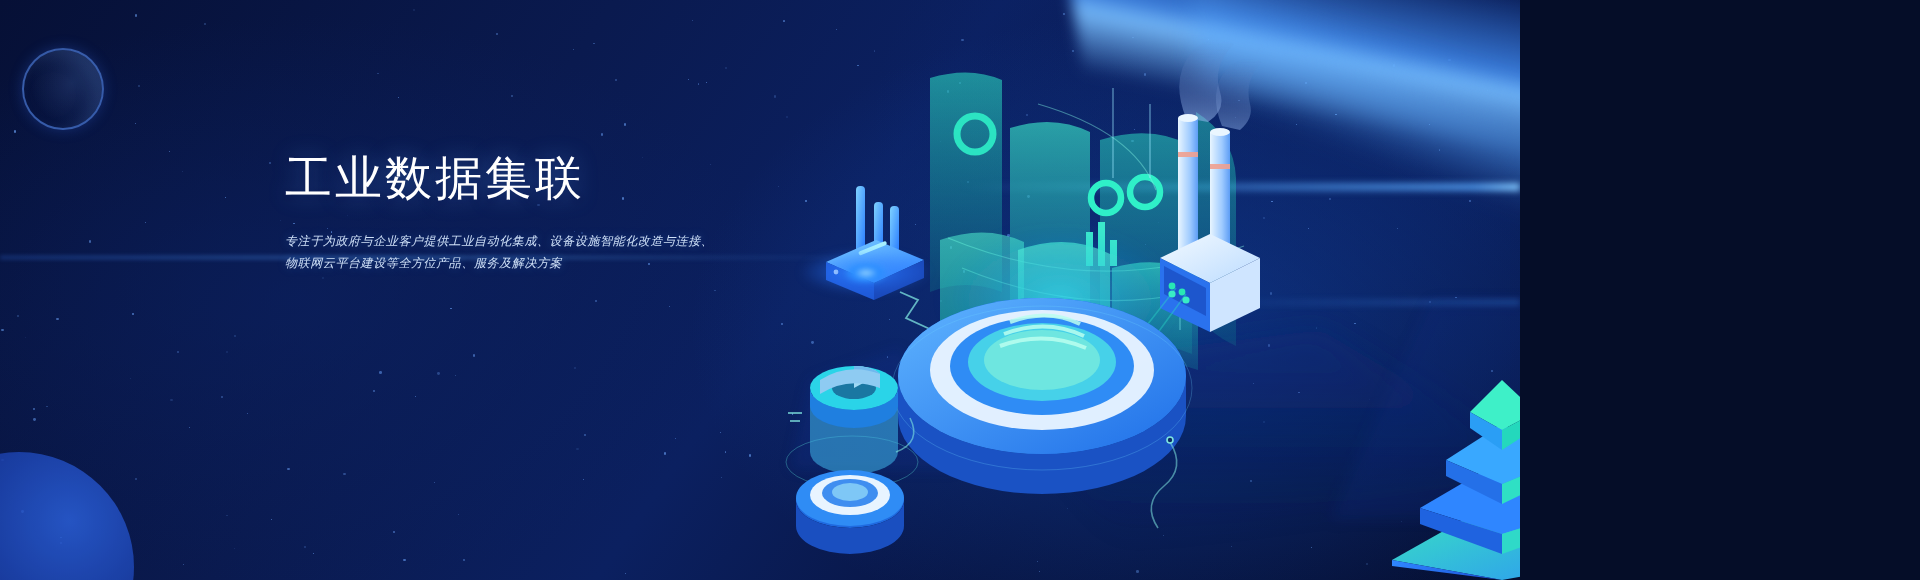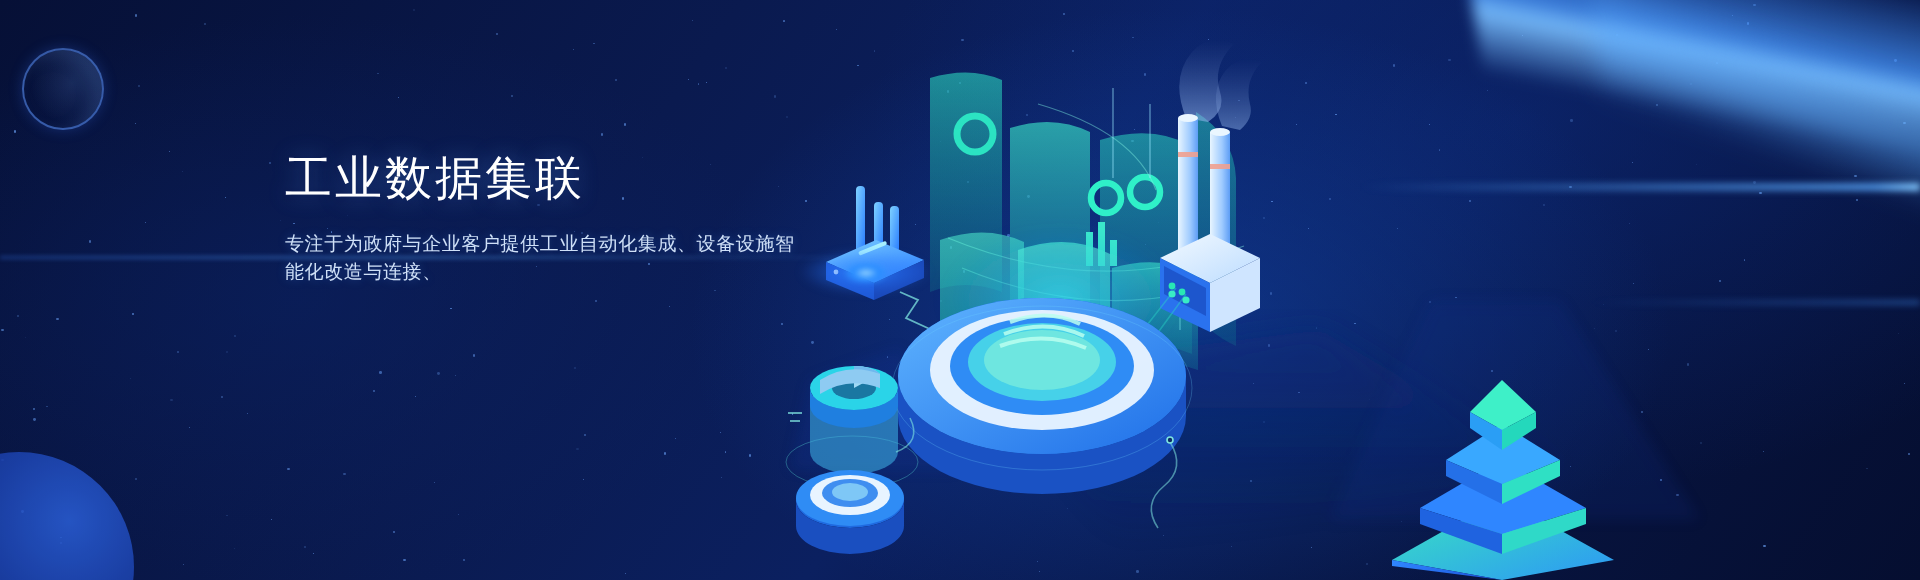--- a/index.html
+++ b/index.html
@@ -3,21 +3,21 @@
 <meta charset="utf-8">
 <title>Industrial IoT Hero Banner</title>
 <style>
   * { margin:0; padding:0; box-sizing:border-box; }
   html,body { background:#050d28; }
   body {
     font-family:"Liberation Sans","DejaVu Sans",sans-serif;
     width:1920px; height:580px; overflow:hidden;
   }
   #banner {
-    position:relative; width:1920px; height:580px; overflow:hidden;
+    position:relative; width:1520px; height:580px; overflow:hidden;
     background:
       radial-gradient(ellipse 700px 460px at 1180px 330px, rgba(18,70,170,.55) 0%, rgba(12,40,110,0) 70%),
       radial-gradient(ellipse 900px 520px at 1520px 120px, rgba(14,48,140,.45) 0%, rgba(8,24,80,0) 72%),
       radial-gradient(ellipse 640px 380px at 300px 300px, rgba(11,34,100,.55) 0%, rgba(6,16,60,0) 75%),
       linear-gradient(125deg,#061036 0%,#0a1a4f 32%,#0b2060 52%,#081645 72%,#050e30 100%);
   }
 
   
   .stars { position:absolute; inset:0; pointer-events:none; }
   .star { position:absolute; border-radius:50%; background:#6fa8ff; }
@@ -74,23 +74,24 @@
   }
 
   
   .textblock { position:absolute; left:285px; top:150px; width:640px; }
   .headline {
     color:#ffffff; font-size:47px; line-height:56px; font-weight:400;
     letter-spacing:3px; white-space:nowrap;
     text-shadow:0 0 22px rgba(90,160,255,.45), 0 2px 6px rgba(0,20,70,.6);
   }
   .subline {
-    margin-top:24px; color:#cfe0f7; font-size:19px; line-height:28px;
+    margin-top:24px; color:#cfe0f7; font-size:12px; line-height:22px;
     letter-spacing:.6px; font-weight:400; max-width:520px;
     text-shadow:0 0 10px rgba(60,130,230,.4);
+    font-style:italic;
   }
 
   
   .illus { position:absolute; left:0; top:0; width:1920px; height:580px; pointer-events:none; }
 </style>
 </head>
 <body>
 
 <div id="banner">
 
@@ -564,15 +565,16 @@
       <rect x="790" y="420" width="10" height="2"></rect>
     </g>
   </svg>
 
   <div class="glow-dot"></div>
   <div class="glow-dot-core"></div>
 
   <div class="textblock">
     <h1 class="headline">工业数据集联</h1>
     <p class="subline">专注于为政府与企业客户提供工业自动化集成、设备设施智能化改造与连接、</p>
+    <p class="subline" style="margin-top:0">物联网云平台建设等全方位产品、服务及解决方案</p>
   </div>
 
 </div>
 
 </body></html>

